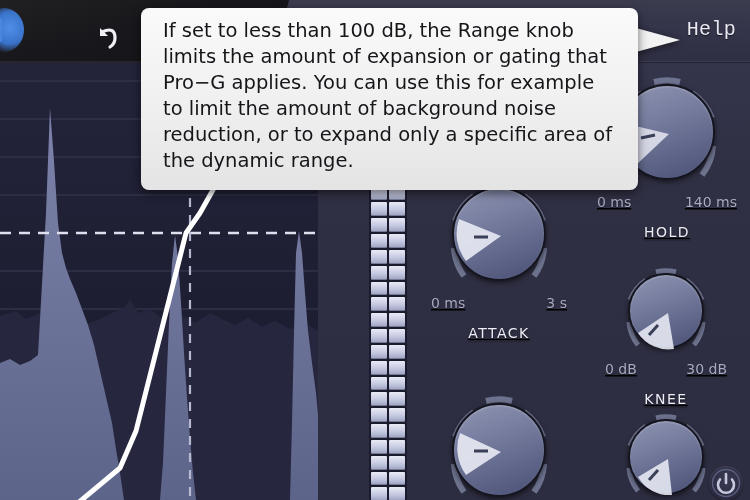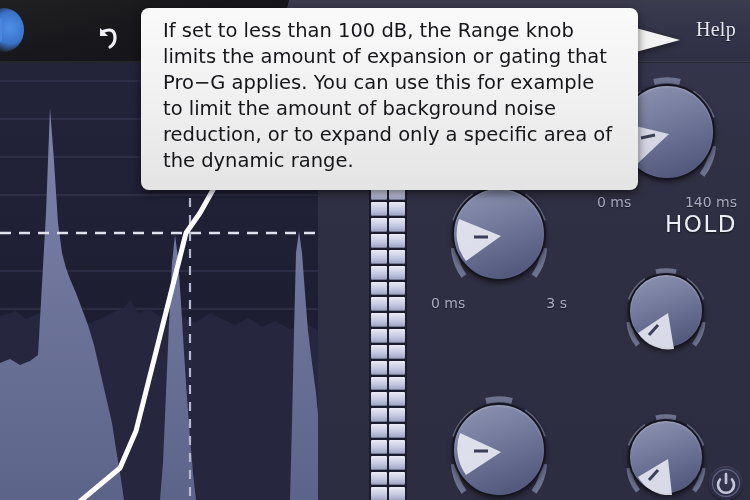--- a/index.html
+++ b/index.html
@@ -33,21 +33,21 @@
     background:#4a86e0; border-radius:8px 2px 2px 8px;
   }
   #undo-btn {
     position:absolute; left:88px; top:22px; width:36px; height:30px;
     cursor:pointer;
   }
   #help-btn {
     position:absolute; right:14px; top:18px;
     font-size:20px; color:#e8e8f2; letter-spacing:.3px;
     text-shadow:0 1px 1px rgba(0,0,0,.6); cursor:pointer;
-    font-family:Liberation Serif, serif;
+    font-family:Liberation Mono, monospace;
   }
   #header-sep {
     position:absolute; left:0; top:61px; width:750px; height:2px;
     background:linear-gradient(180deg,rgba(255,255,255,.10),rgba(0,0,0,.35));
   }
 
   
   #panel {
     position:absolute; left:0; top:63px; width:750px; height:437px;
     background:linear-gradient(180deg,#34344c 0%,#303044 25%,#2d2d41 100%);
@@ -81,42 +81,42 @@
   .meter-col { flex:1; display:flex; flex-direction:column; gap:2px; }
   .led {
     flex:1;
     background:linear-gradient(180deg,#e9ebf6 0%,#c4c8e0 55%,#9ba0c0 100%);
     border-radius:1px;
     box-shadow:inset 0 -1px 0 rgba(0,0,0,.25);
   }
   .led.off { background:#2c2c45; box-shadow:none; }
 
   
-  .knob-group { position:absolute; text-align:right; }
+  .knob-group { position:absolute; text-align:center;text-decoration:underline; }
   .knob {
     position:relative; margin:0 auto;
     border-radius:50%;
   }
   .knob-ring {
     position:absolute; left:0; top:0; width:100%; height:100%;
   }
   .knob-body {
     position:absolute; border-radius:50%;
     background:linear-gradient(160deg,#8e94b0 0%,#787ea0 35%,#5e6588 70%,#4b5176 100%);
     box-shadow:0 2px 5px rgba(0,0,0,.55), inset 0 1px 2px rgba(255,255,255,.25);
     border:2px solid #15151f;
   }
   .knob-range {
     display:flex; justify-content:space-between; align-items:baseline;
     font-size:14px; color:#a8abc2; margin-top:3px;
     text-shadow:0 1px 1px rgba(0,0,0,.5);
     font-family:"DejaVu Sans", sans-serif;
   }
   .knob-name {
-    font-size:23px; color:#eceef8; letter-spacing:1.5px; margin-top:1px;
+    font-size:14px; color:#eceef8; letter-spacing:1.5px; margin-top:14px;
     text-shadow:0 1px 2px rgba(0,0,0,.65);
     font-family:"DejaVu Sans", sans-serif;
   }
 
   
   #power-btn {
     position:absolute; left:709px; top:403px; width:34px; height:34px;
     border-radius:50%;
     background:radial-gradient(circle at 50% 40%, #3a3a54 0%, #2a2a40 70%, #23233a 100%);
     box-shadow:inset 0 1px 2px rgba(255,255,255,.12), 0 1px 2px rgba(0,0,0,.5);
@@ -294,20 +294,21 @@
           <svg viewBox="0 0 94 94" width="94" height="94">
             <path d="M47,47 L5,30 A45,45 0 0 0 12,72 Z" fill="#e6e8f2" opacity=".92"></path>
             <line x1="20" y1="48" x2="34" y2="48" stroke="#3a3f58" stroke-width="3"></line>
           </svg>
         </div>
       </div>
       <div class="knob-range">
         <span>0 ms</span>
         <span>3 s</span>
       </div>
+      <div class="knob-name">ATTACK</div>
     </div>
 
     <div class="knob-group" style="left:597px; top:10px; width:140px;">
       <div class="knob" style="width:118px;height:118px;">
         <svg class="knob-ring" viewBox="0 0 118 118">
           <g stroke="#797f9c" stroke-width="6" stroke-linecap="butt" fill="none" opacity=".85">
             <path d="M 24 102 A 53 53 0 0 1 13 73"></path>
             <path d="M 14 45 A 53 53 0 0 1 34 20"></path>
             <path d="M 46 9 A 53 53 0 0 1 72 9"></path>
             <path d="M 84 20 A 53 53 0 0 1 104 45"></path>
@@ -339,20 +340,25 @@
             <path d="M 84 58 A 42 42 0 0 1 75 81"></path>
           </g>
         </svg>
         <div class="knob-body" style="left:9px;top:9px;width:76px;height:76px;">
           <svg viewBox="0 0 76 76" width="76" height="76">
             <path d="M38,38 L8,58 A36,36 0 0 0 44,74 Z" fill="#e6e8f2" opacity=".9"></path>
             <line x1="19" y1="60" x2="28" y2="50" stroke="#3a3f58" stroke-width="3"></line>
           </svg>
         </div>
       </div>
+      <div class="knob-range">
+        <span>0 dB</span>
+        <span>30 dB</span>
+      </div>
+      <div class="knob-name">KNEE</div>
     </div>
 
     <div class="knob-group" style="left:431px; top:329px; width:136px;">
       <div class="knob" style="width:116px;height:116px;">
         <svg class="knob-ring" viewBox="0 0 116 116">
           <g stroke="#797f9c" stroke-width="6" stroke-linecap="butt" fill="none" opacity=".85">
             <path d="M 23 100 A 52 52 0 0 1 13 72"></path>
             <path d="M 14 45 A 52 52 0 0 1 33 20"></path>
             <path d="M 45 9 A 52 52 0 0 1 71 9"></path>
             <path d="M 83 20 A 52 52 0 0 1 102 45"></path>

